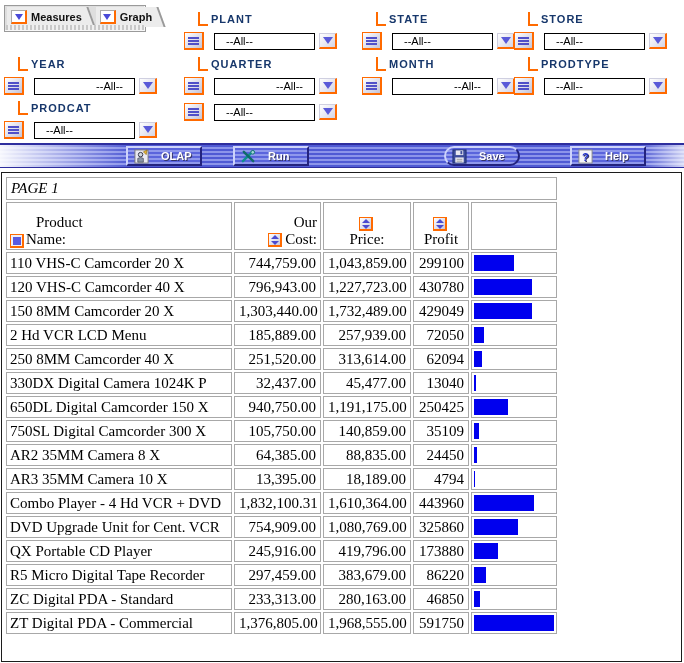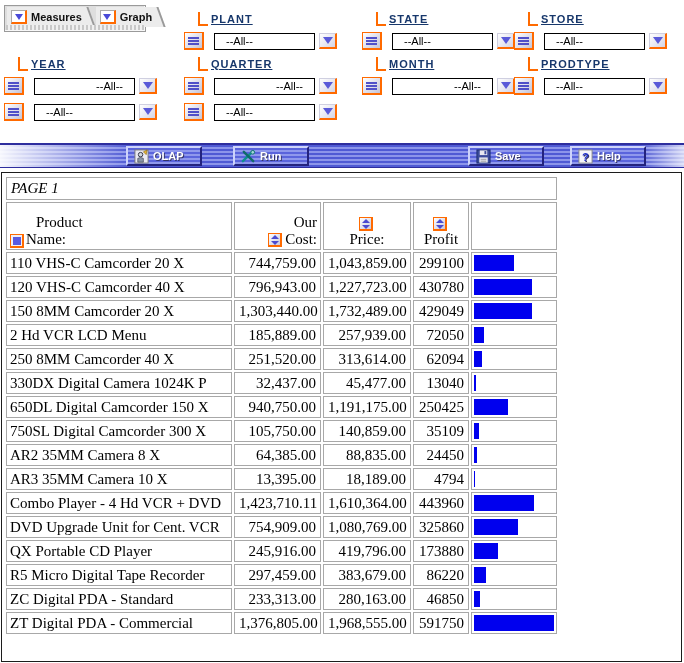--- a/index.html
+++ b/index.html
@@ -17,21 +17,21 @@
   .fg-store    { left:514px; top:8px;  }
   .fg-year     { left:4px;   top:53px; }
   .fg-quarter  { left:184px; top:53px; }
   .fg-month    { left:362px; top:53px; }
   .fg-prodtype { left:514px; top:53px; }
   .fg-prodcat  { left:4px;   top:97px; }
   .fg-prodname { left:184px; top:97px; }
 
   .f-label-row { display:flex; align-items:flex-end; margin-left:14px; height:18px; }
   .bracket { width:10px; height:14px; border-left:2px solid #ff6a00; border-bottom:2px solid #ff6a00; margin-right:3px; }
-  .f-label { color:#17376b; font-weight:bold; font-size:11px; letter-spacing:1px; line-height:11px; padding-bottom:1px;text-decoration:underline; }
+  .f-label { color:#17376b; font-weight:bold; font-size:11px; letter-spacing:1px; line-height:11px; padding-bottom:1px; }
 
   .f-controls { display:flex; align-items:center; margin-top:6px; }
   .menu-btn {
     width:20px; height:18px; padding:0; cursor:pointer;
     background:linear-gradient(135deg,#ffffff,#c4c4d8);
     border:1px solid #ff6a00; border-right-width:2px; border-bottom-width:2px;
     display:flex; align-items:center; justify-content:center;
   }
   .menu-glyph { width:11px; height:8px; background:repeating-linear-gradient(to bottom,#5050c8 0 2px,rgba(0,0,0,0) 2px 3px); }
   .select-box {
@@ -79,28 +79,28 @@
     border-top:2px solid #2e2e9e; border-bottom:1px solid #2e2e9e;
   }
   .toolbar::before {
     content:""; position:absolute; inset:0; pointer-events:none;
     background:linear-gradient(to right,
       rgba(255,255,255,0.95) 0px, rgba(255,255,255,0.55) 55px, rgba(255,255,255,0) 130px,
       rgba(255,255,255,0) 640px, rgba(255,255,255,0.75) 684px);
   }
   .tb-btn {
     position:absolute; top:1px; height:20px; width:76px; cursor:pointer;
-    display:flex; align-items:center; justify-content:flex-start; gap:4px; padding:0 6px;
+    display:flex; align-items:center; justify-content:flex-start; gap:12px; padding:0 6px;
     background:repeating-linear-gradient(to bottom,#5a64dc 0 2px,#8f98ec 2px 4px);
     border-top:2px solid #cdd3fb; border-left:2px solid #cdd3fb;
     border-right:2px solid #23237e; border-bottom:2px solid #23237e;
     color:#fff; font-weight:bold; font-size:11px; text-shadow:1px 1px 0 #333366;
   }
   .btn-olap { left:126px; } .btn-run { left:233px;text-align:center; } .btn-reset { left:364px;margin-top:48px; }
-  .btn-save { left:468px; } .btn-help { left:570px; }
+  .btn-save { left:444px;border-radius:10px; } .btn-help { left:570px; }
   .tb-icon { width:15px; height:15px; flex:0 0 auto; }
 
   
   .table-frame {
     position:absolute; left:1px; top:172px; width:681px; height:490px;
     border:1px solid #1c1c1c; background:#fff; padding:2px;
   }
   table.report {
     border-collapse:separate; border-spacing:2px; table-layout:fixed; width:555px;
     font-family:"Liberation Serif", serif; font-size:15px; color:#000;
@@ -267,20 +267,24 @@
           <span class="menu-glyph"></span>
         </button>
         <div class="select-box">--All--</div>
         <button class="arrow-btn">
           <span class="tri-down"></span>
         </button>
       </div>
     </div>
 
     <div class="filter-group fg-prodcat">
+      <div class="f-label-row">
+        <span class="bracket"></span>
+        <span class="f-label">PRODCAT</span>
+      </div>
       <div class="f-controls">
         <button class="menu-btn">
           <span class="menu-glyph"></span>
         </button>
         <div class="select-box">--All--</div>
         <button class="arrow-btn">
           <span class="tri-down"></span>
         </button>
       </div>
     </div>
@@ -488,21 +492,21 @@
       <td class="c-num">13,395.00</td>
       <td class="c-num">18,189.00</td>
       <td class="c-num">4794</td>
       <td class="c-bar">
             <div class="bar" style="width: 0.8%; background: rgb(0, 0, 238);"></div>
           </td>
     </tr>
 
     <tr>
       <td class="c-product">Combo Player - 4 Hd VCR + DVD</td>
-      <td class="c-num">1,423,710.11</td>
+      <td class="c-num">1,832,100.31</td>
       <td class="c-num">1,610,364.00</td>
       <td class="c-num">443960</td>
       <td class="c-bar">
             <div class="bar" style="width: 75%; background: rgb(0, 0, 238);"></div>
           </td>
     </tr>
 
     <tr>
       <td class="c-product">DVD Upgrade Unit for Cent. VCR</td>
       <td class="c-num">754,909.00</td>

